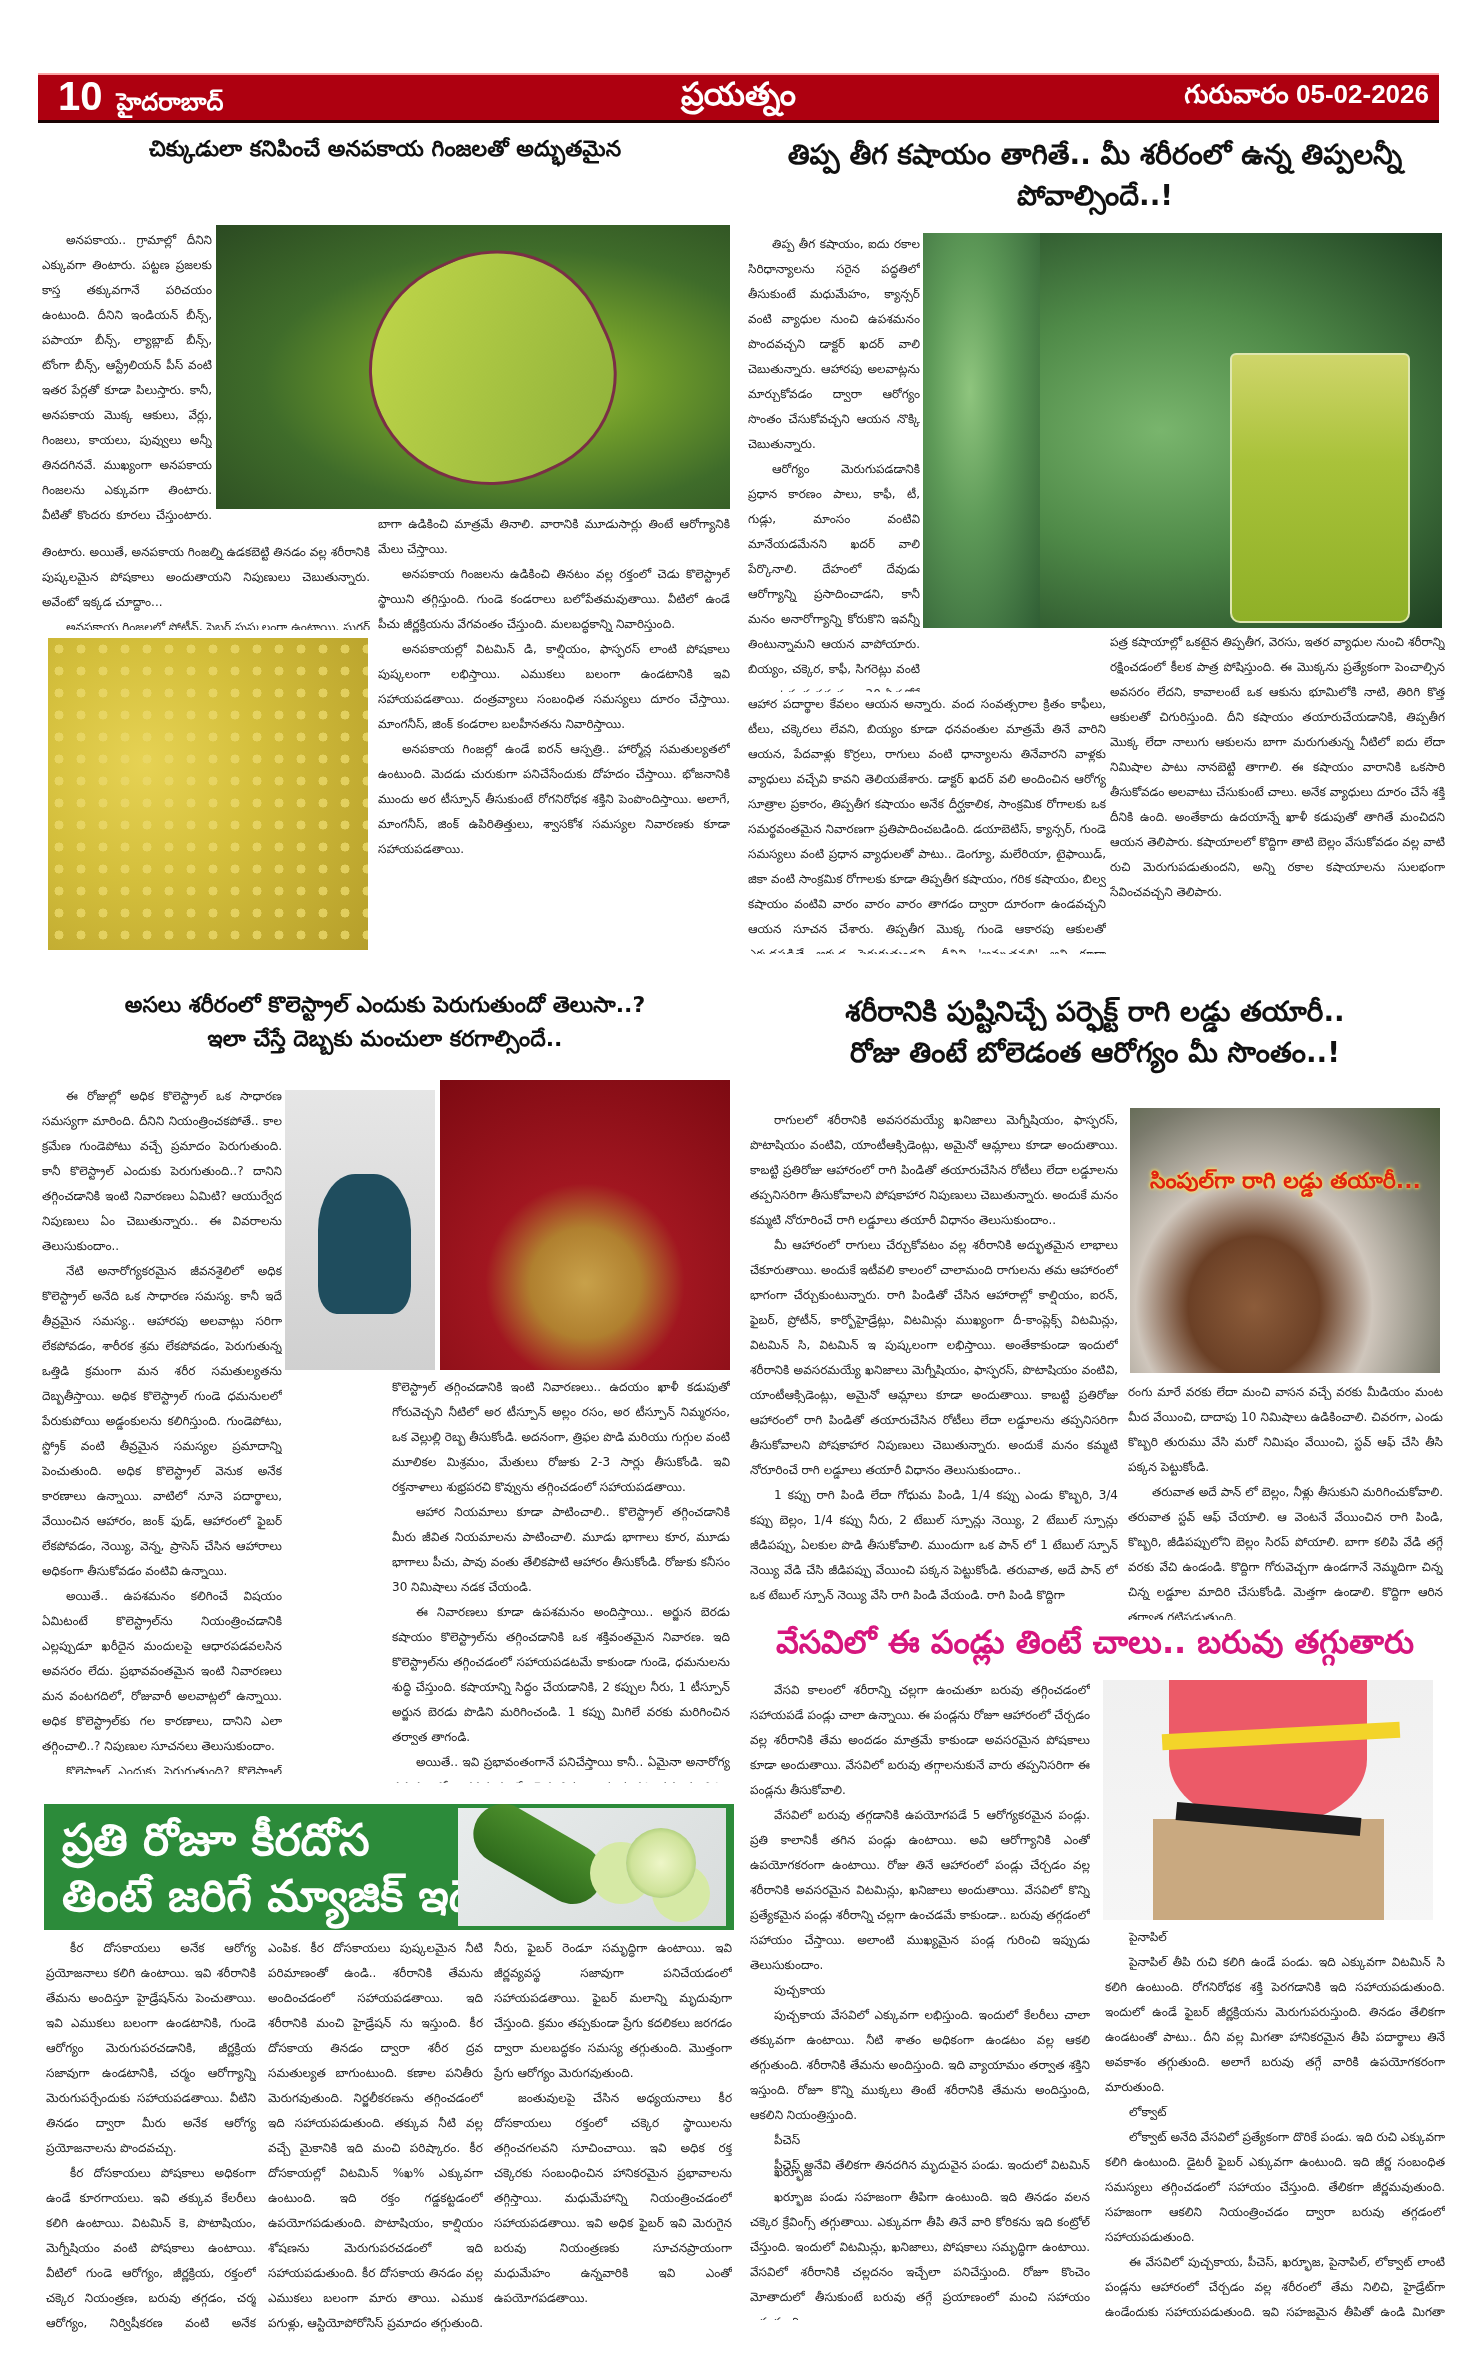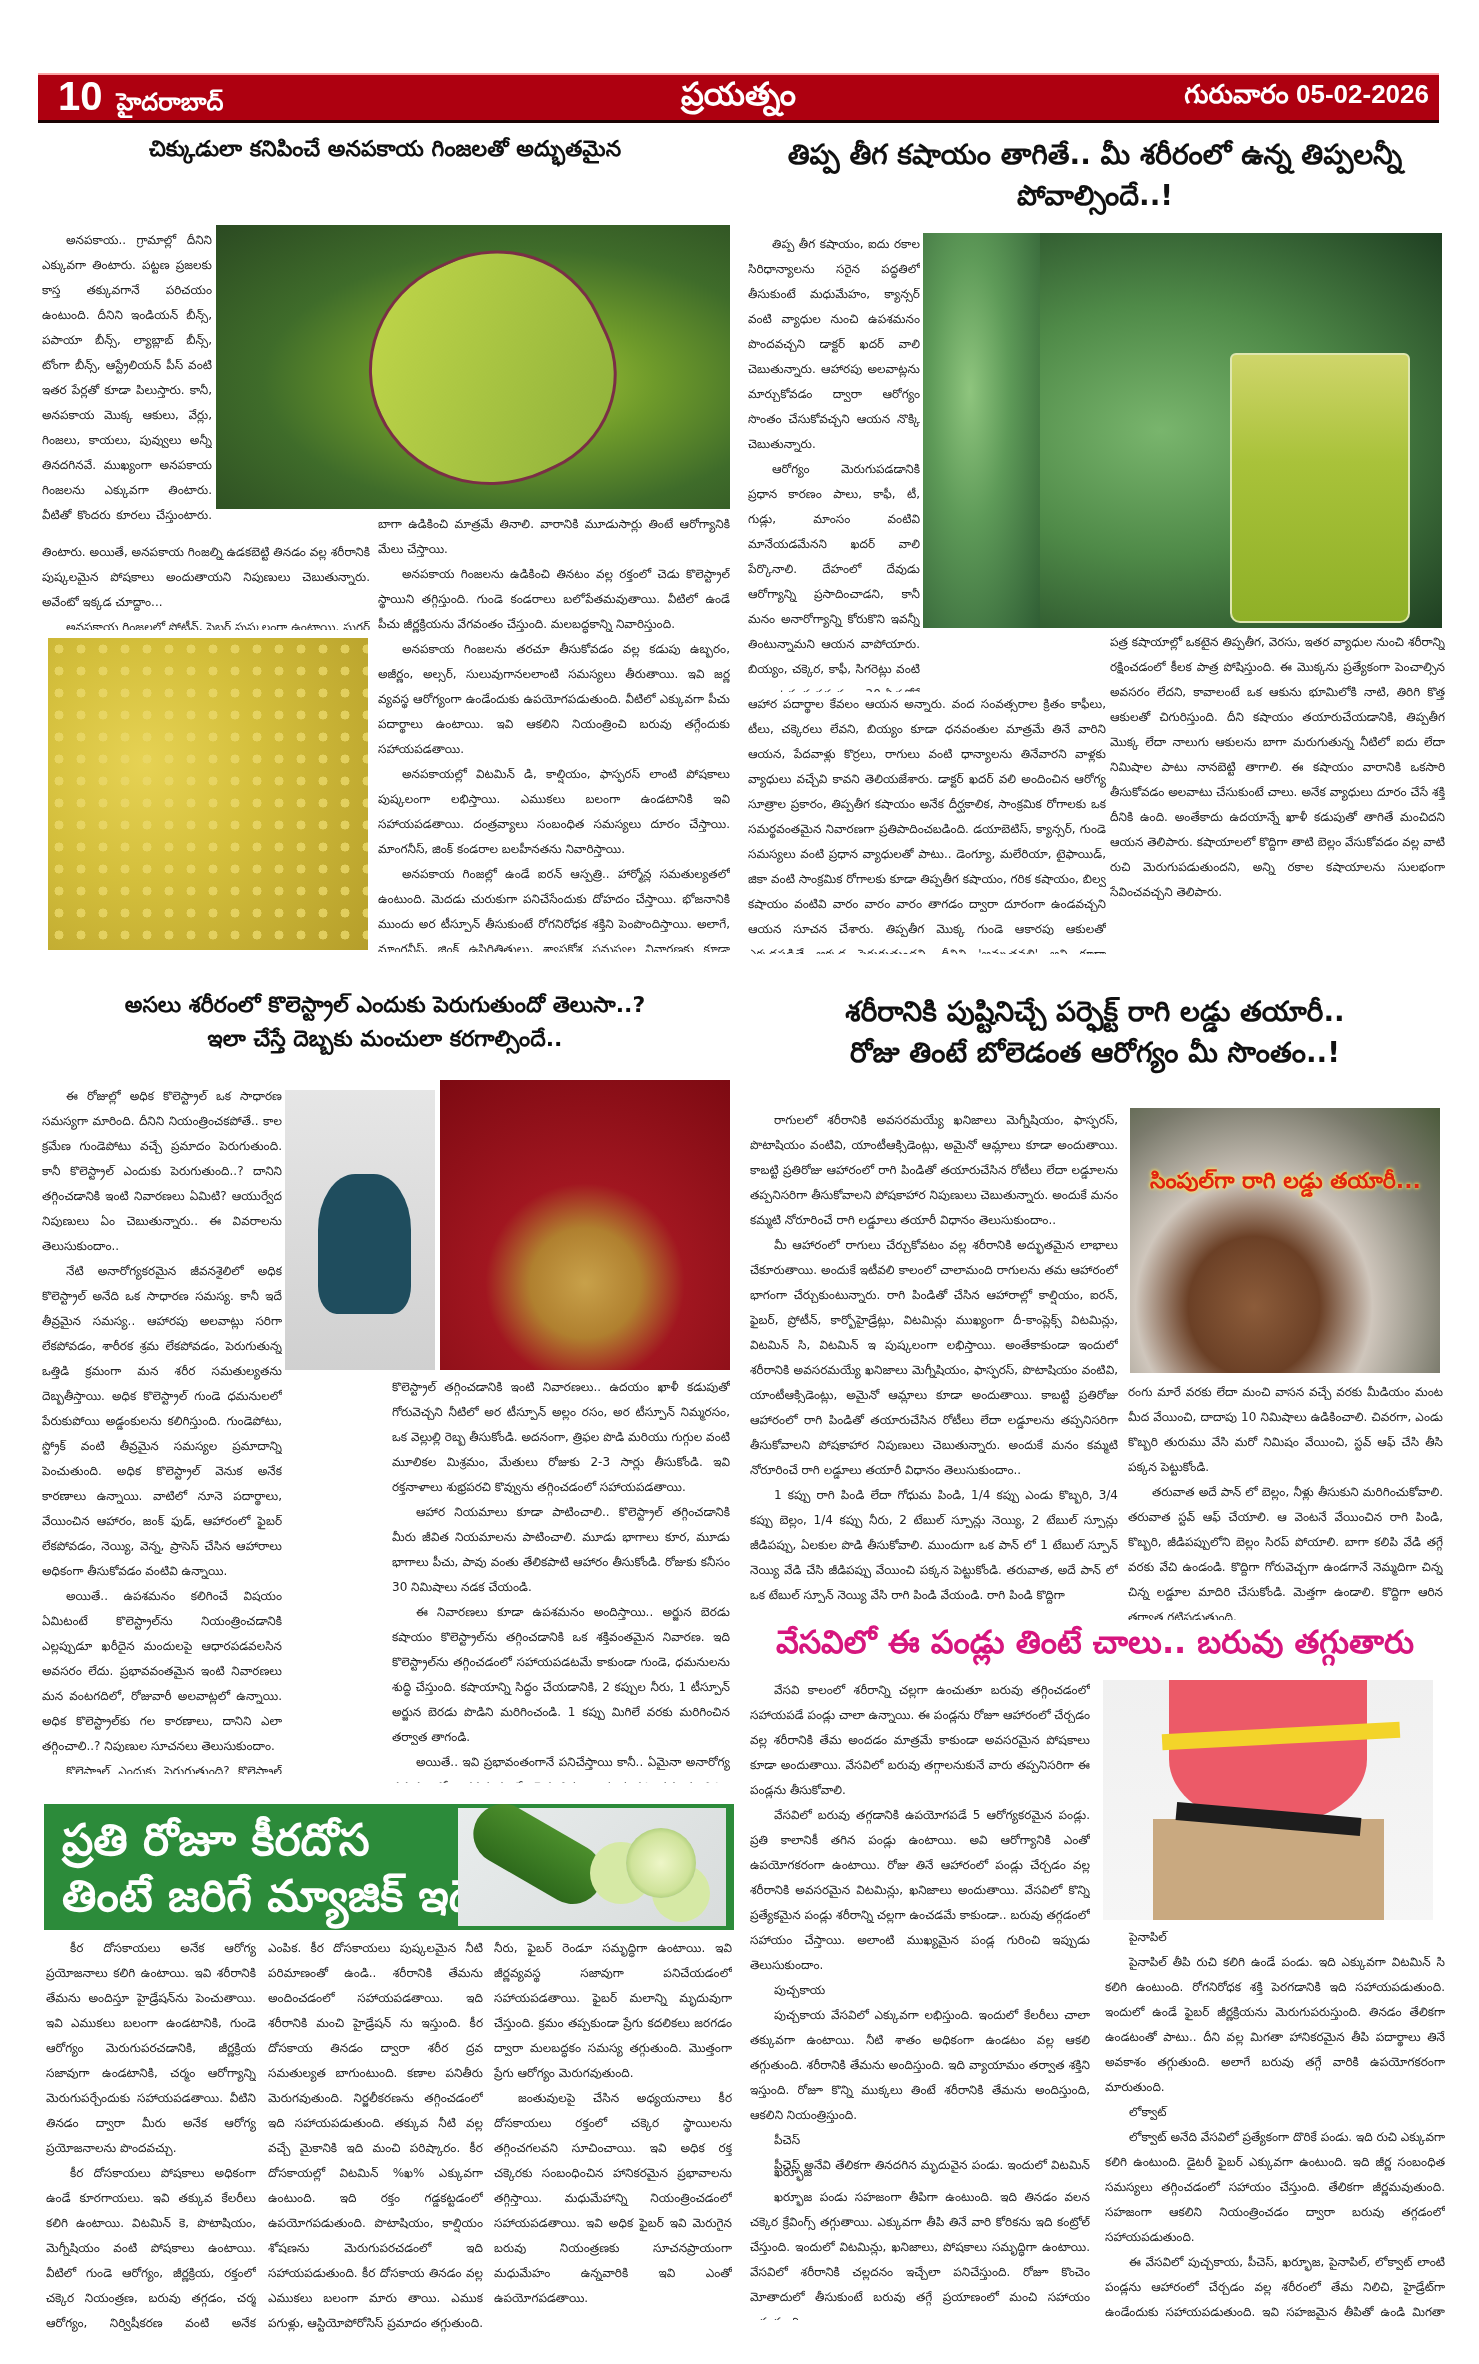--- a/index.html
+++ b/index.html
@@ -71,21 +71,20 @@
 </div>
 <div class="photo ph-beans" style="left:216px; top:225px; width:514px; height:284px;"></div>
 <div class="txt" style="left:42px; top:540px; width:328px; height:90px;">
   <p style="text-indent:0">తింటారు. అయితే, అనపకాయ గింజల్ని ఉడకబెట్టి తినడం వల్ల శరీరానికి పుష్కలమైన పోషకాలు అందుతాయని నిపుణులు చెబుతున్నారు. అవేంటో ఇక్కడ చూద్దాం...</p>
   <p>అనపకాయ గింజలలో ప్రోటీన్, ఫైబర్ పుష్కలంగా ఉంటాయి. షుగర్ లెవల్స్ కంట్రోల్‌లో ఉండటానికి సహాయపడతాయి. ముఖ్యంగా ఇది రోజు తినడం వల్ల జీర్ణక్రియ మెరుగుపడుతుంది. ఈ గింజలను</p>
 </div>
 <div class="photo ph-seeds" style="left:48px; top:638px; width:320px; height:312px;"></div>
 <div class="txt" style="left:378px; top:512px; width:352px; height:440px;">
   <p style="text-indent:0">బాగా ఉడికించి మాత్రమే తినాలి. వారానికి మూడుసార్లు తింటే ఆరోగ్యానికి మేలు చేస్తాయి.</p>
   <p>అనపకాయ గింజలను ఉడికించి తినటం వల్ల రక్తంలో చెడు కొలెస్ట్రాల్ స్థాయిని తగ్గిస్తుంది. గుండె కండరాలు బలోపేతమవుతాయి. వీటిలో ఉండే పీచు జీర్ణక్రియను వేగవంతం చేస్తుంది. మలబద్ధకాన్ని నివారిస్తుంది.</p>
-  <p>అనపకాయ గింజలను తరచూ తీసుకోవడం వల్ల కడుపు ఉబ్బరం, అజీర్ణం, అల్సర్, సులువుగానలలాంటి సమస్యలు తీరుతాయి. ఇవి జ‌ర్ణ వ్యవస్థ ఆరోగ్యంగా ఉండేందుకు ఉపయోగపడుతుంది. వీటిలో ఎక్కువగా పీచు పదార్థాలు ఉంటాయి. ఇవి ఆకలిని నియంత్రించి బరువు తగ్గేందుకు సహాయపడతాయి.</p>
   <p>అనపకాయల్లో విటమిన్ డి, కాల్షియం, ఫాస్ఫరస్ లాంటి పోషకాలు పుష్కలంగా లభిస్తాయి. ఎముకలు బలంగా ఉండటానికి ఇవి సహాయపడతాయి. దంత్రవ్యాలు సంబంధిత సమస్యలు దూరం చేస్తాయి. మాంగనీస్, జింక్ కండరాల బలహీనతను నివారిస్తాయి.</p>
   <p>అనపకాయ గింజల్లో ఉండే ఐరన్ ఆస్పత్రి.. హార్మోన్ల సమతుల్యతలో ఉంటుంది. మెదడు చురుకుగా పనిచేసేందుకు దోహదం చేస్తాయి. భోజనానికి ముందు అర టీస్పూన్ తీసుకుంటే రోగనిరోధక శక్తిని పెంపొందిస్తాయి. అలాగే, మాంగనీస్, జింక్ ఉపిరితిత్తులు, శ్వాసకోశ సమస్యల నివారణకు కూడా సహాయపడతాయి.</p>
 </div>
 
 <div class="headline large" style="left:745px; top:135px; width:700px;text-align:center;">
   <div>తిప్ప తీగ కషాయం తాగితే.. మీ శరీరంలో ఉన్న తిప్పలన్నీ</div>
   <div>పోవాల్సిందే..!</div>
 </div>
 <div class="txt" style="left:748px; top:232px; width:172px; height:460px;">
   <p>తిప్ప తీగ కషాయం, ఐదు రకాల సిరిధాన్యాలను సరైన పద్ధతిలో తీసుకుంటే మధుమేహం, క్యాన్సర్ వంటి వ్యాధుల నుంచి ఉపశమనం పొందవచ్చని డాక్టర్ ఖదర్ వాలి చెబుతున్నారు. ఆహారపు అలవాట్లను మార్చుకోవడం ద్వారా ఆరోగ్యం సొంతం చేసుకోవచ్చని ఆయన నొక్కి చెబుతున్నారు.</p>

